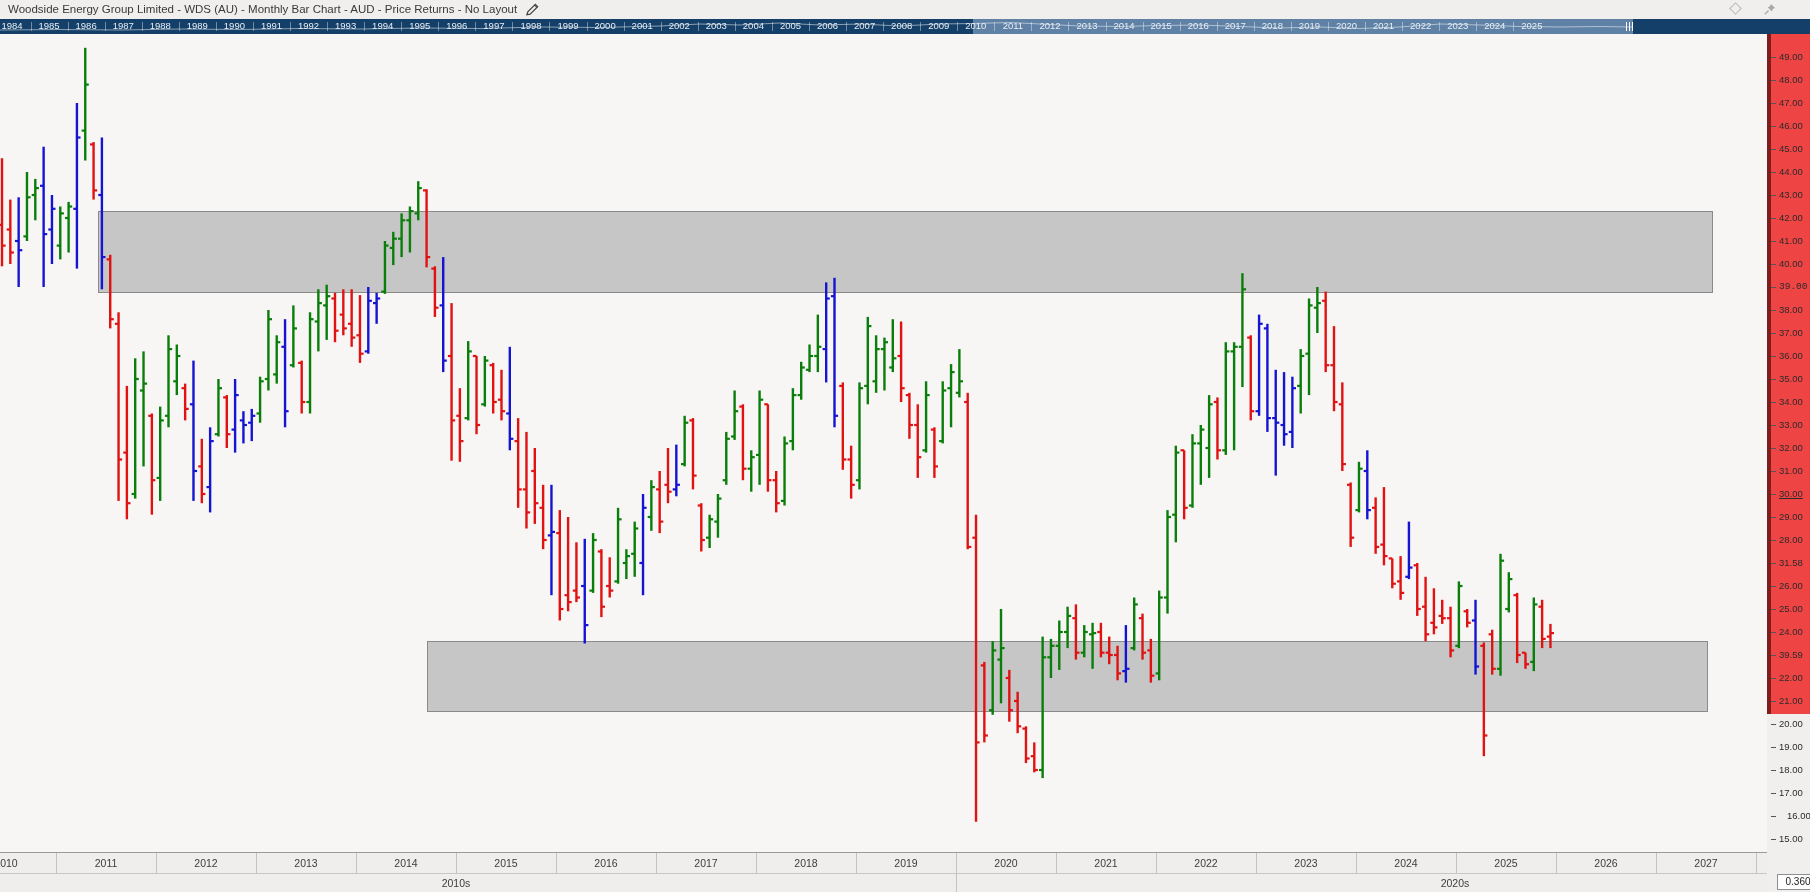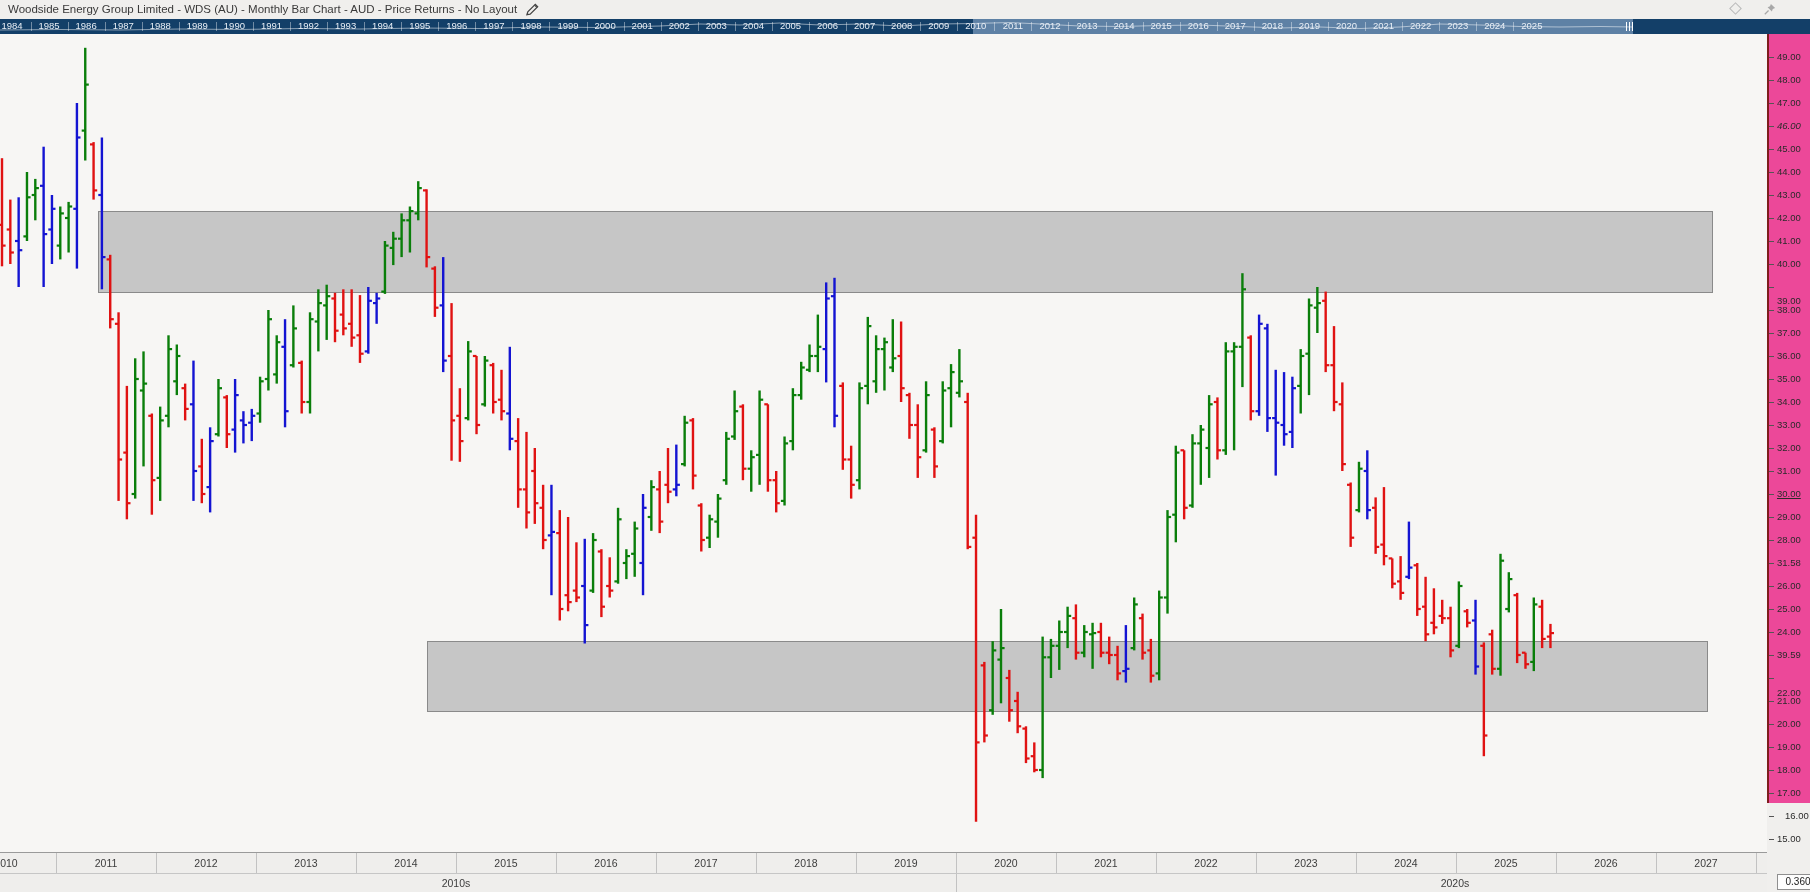--- a/index.html
+++ b/index.html
@@ -18,22 +18,22 @@
               font-size:9.5px; color:#e9eff6; cursor:pointer; }
   .nav-sep { position:absolute; top:3px; width:1px; height:9px; background:rgba(255,255,255,0.40); }
   #nav-handle { position:absolute; left:1626px; top:3px; width:11px; height:9px; cursor:ew-resize; }
   #nav-handle span { position:absolute; top:0; width:1px; height:9px; background:#ffffff; }
   #nav-spark { position:absolute; left:0; top:0; pointer-events:none; }
 
   #chart { position:absolute; left:0; top:34px; width:1767px; height:818px; background:#f7f6f4; overflow:hidden; cursor:crosshair; }
   .zone { position:absolute; background:#c6c6c6; border:1px solid #8a8a8a; }
   #bars-svg { position:absolute; left:0; top:0; pointer-events:none; }
 
-  #ygutter { position:absolute; left:1767px; top:34px; width:43px; height:769px; background:#ec4899;
-             border-left:2px solid #7f1d1d; cursor:ns-resize; }
+  #ygutter { position:absolute; left:1767px; top:34px; width:43px; height:680px; background:#ef4444;
+             border-left:4px solid #7f1d1d; cursor:ns-resize; }
   .ytick { position:absolute; left:0; width:5px; height:1px; background:#555; }
   .ylabel { position:absolute; left:8px; font-size:9.5px; color:#2b2b2b; white-space:nowrap; }
 
   #xaxis { position:absolute; left:0; top:852px; width:1767px; height:21px; background:#efeeec;
            border-top:1px solid #9a9a9a; overflow:hidden; cursor:ew-resize; }
   .xdiv { position:absolute; top:0; width:1px; height:21px; background:#c2c2c2; }
   .xlabel { position:absolute; top:4px; width:100px; margin-left:-50px; text-align:center; font-size:10.5px; color:#3c3c3c; }
 
   #decades { position:absolute; left:0; top:873px; width:1767px; height:19px; background:#efeeec;
              border-top:1px solid #c6c6c6; overflow:hidden; }
@@ -725,35 +725,35 @@
 </div>
 
 <div id="ygutter">
     <div class="ytick" style="top: 23px;"></div>
     <div class="ylabel" style="top: 17px;">49.00</div>
     <div class="ytick" style="top: 46px;"></div>
     <div class="ylabel" style="top: 40px;">48.00</div>
     <div class="ytick" style="top: 69px;"></div>
     <div class="ylabel" style="top: 63px;">47.00</div>
     <div class="ytick" style="top: 92px;"></div>
-    <div class="ylabel" style="top: 86px; font-style: italic;">46.00</div>
+    <div class="ylabel" style="top: 86px;">46.00</div>
     <div class="ytick" style="top: 115px;"></div>
     <div class="ylabel" style="top: 109px;">45.00</div>
     <div class="ytick" style="top: 138px;"></div>
     <div class="ylabel" style="top: 132px;">44.00</div>
     <div class="ytick" style="top: 161px;"></div>
     <div class="ylabel" style="top: 155px;">43.00</div>
     <div class="ytick" style="top: 184px;"></div>
     <div class="ylabel" style="top: 178px;">42.00</div>
     <div class="ytick" style="top: 207px;"></div>
     <div class="ylabel" style="top: 201px;">41.00</div>
     <div class="ytick" style="top: 230px;"></div>
     <div class="ylabel" style="top: 224px;">40.00</div>
     <div class="ytick" style="top: 253px;"></div>
-    <div class="ylabel" style="top: 261px;">39.00</div>
+    <div class="ylabel" style="top: 247px; font-family: Liberation Mono, monospace;">39.00</div>
     <div class="ytick" style="top: 276px;"></div>
     <div class="ylabel" style="top: 270px;">38.00</div>
     <div class="ytick" style="top: 299px;"></div>
     <div class="ylabel" style="top: 293px;">37.00</div>
     <div class="ytick" style="top: 322px;"></div>
     <div class="ylabel" style="top: 316px;">36.00</div>
     <div class="ytick" style="top: 345px;"></div>
     <div class="ylabel" style="top: 339px;">35.00</div>
     <div class="ytick" style="top: 368px;"></div>
     <div class="ylabel" style="top: 362px;">34.00</div>
@@ -773,21 +773,21 @@
     <div class="ylabel" style="top: 523px;">31.58</div>
     <div class="ytick" style="top: 552px;"></div>
     <div class="ylabel" style="top: 546px;">26.00</div>
     <div class="ytick" style="top: 575px;"></div>
     <div class="ylabel" style="top: 569px;">25.00</div>
     <div class="ytick" style="top: 598px;"></div>
     <div class="ylabel" style="top: 592px;">24.00</div>
     <div class="ytick" style="top: 621px;"></div>
     <div class="ylabel" style="top: 615px;">39.59</div>
     <div class="ytick" style="top: 644px;"></div>
-    <div class="ylabel" style="top: 638px; margin-top: 15px;">22.00</div>
+    <div class="ylabel" style="top: 638px;">22.00</div>
     <div class="ytick" style="top: 667px;"></div>
     <div class="ylabel" style="top: 661px;">21.00</div>
     <div class="ytick" style="top: 690px;"></div>
     <div class="ylabel" style="top: 684px;">20.00</div>
     <div class="ytick" style="top: 713px;"></div>
     <div class="ylabel" style="top: 707px;">19.00</div>
     <div class="ytick" style="top: 736px;"></div>
     <div class="ylabel" style="top: 730px;">18.00</div>
     <div class="ytick" style="top: 759px;"></div>
     <div class="ylabel" style="top: 753px;">17.00</div>

